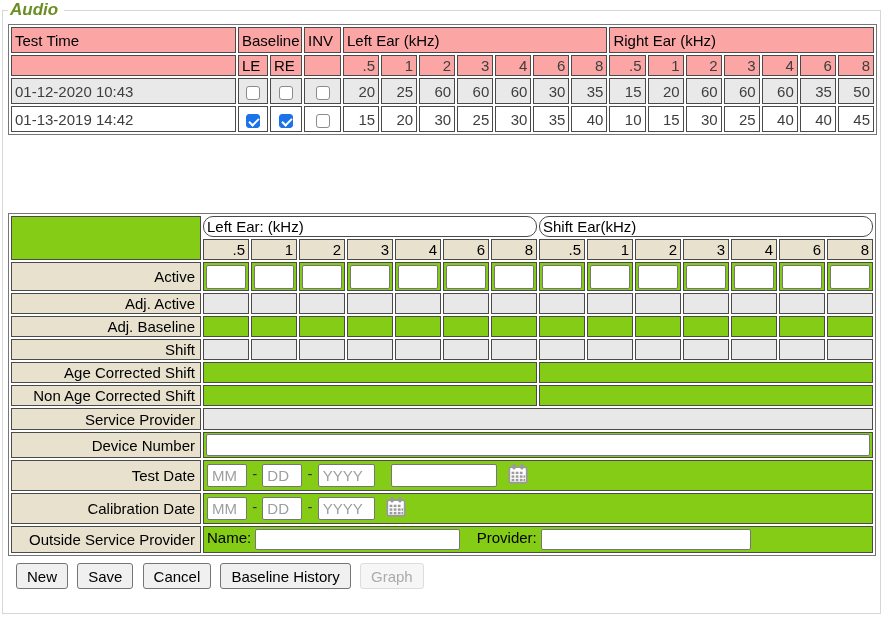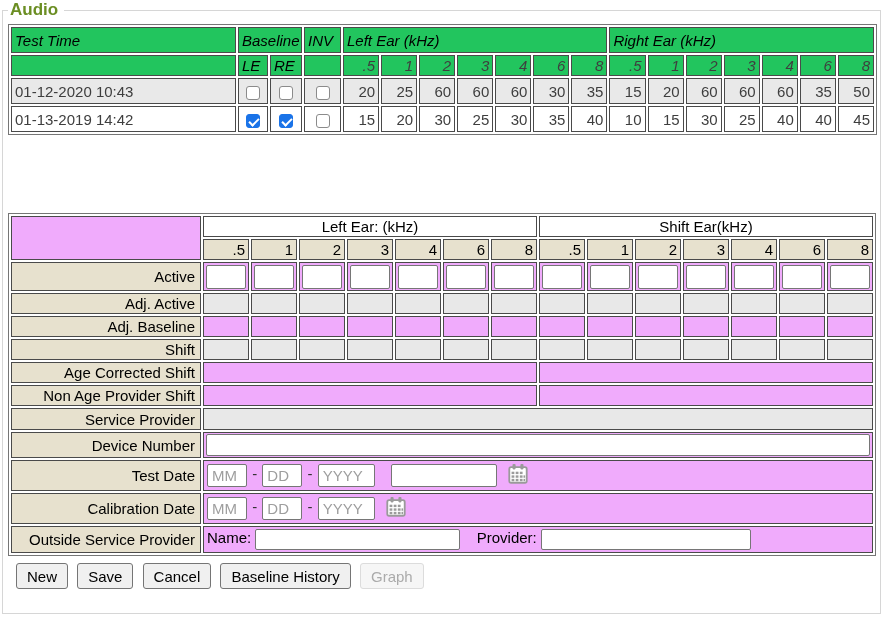--- a/index.html
+++ b/index.html
@@ -6,38 +6,38 @@
   html,body { margin:0; padding:0; background:#fff; }
   body {
     width:885px; height:617px; position:relative; overflow:hidden;
     font-family:"Liberation Sans", sans-serif; font-size:15px; color:#000;
   }
   fieldset.audio-fs {
     position:absolute; left:2px; top:0; width:879px; height:614px;
     border:1px solid #d6d6d6; margin:0; padding:2px 3px 6px 5px;
   }
   legend.audio-legend {
-    font-size:17px; font-weight:bold; color:#6b8e23; padding:0 6px 0 2px; margin-left:0px;
+    font-size:17px; font-weight:bold; color:#6b8e23; padding:0 6px 0 2px; margin-left:0px;font-style:italic;
   }
 
   
   table.grid {
     border-collapse:separate; border-spacing:2px;
     border:1px solid #767676; background:#fff; table-layout:fixed;
   }
   table.grid th, table.grid td {
     border:1px solid #4a4a4a; font-weight:normal; padding:1px 3px;
     overflow:hidden; white-space:nowrap;
   }
   .t-left  { text-align:left; }
   .num     { text-align:right; }
-  .blue    { background:#22c55e;font-style:italic; }
+  .blue    { background:#fca5a5; }
   .tan     { background:#e7e1ce; }
   .gray    { background:#e8e8e8; }
-  .white   { background:#f0abfc; }
+  .white   { background:#84cc16; }
 
   
   #history-table { width:869px; margin-top:2px; }
   #history-table th { height:19px;margin-left:20px; }
   #history-table td { height:26px; }
   tr.hist-row.even td { background:#e9e9e9; }
   tr.hist-row.odd  td { background:#ffffff; }
   tr.hist-row td.num, #history-table .num { color:#3e3e3e; }
   tr.hist-row td.test-time { color:#3e3e3e; text-align:left; }
   td.cb-cell { text-align:center; vertical-align:middle; }
@@ -50,21 +50,21 @@
   .cb.checked::after {
     content:""; position:absolute; left:4px; top:1px; width:4px; height:8px;
     border:solid #fff; border-width:0 2px 2px 0; transform:rotate(45deg);
   }
 
   
   #entry-table { width:868px; margin-top:78px; }
   #entry-table th.lbl {
     background:#e7e1ce; text-align:right; padding-right:5px; height:20px;
   }
-  #entry-table th.ear-head { background:#fff; text-align:center; height:17px; }
+  #entry-table th.ear-head { background:#fff; text-align:left; height:17px;border-radius:10px; }
   #entry-table th.tan { height:17px; }
   #entry-table td { height:20px; }
   #entry-table tr.tall td { height:29px; }
   #entry-table td.cell-input { padding:1px 2px; text-align:center; }
 
   input.tbx {
     font-family:"Liberation Sans", sans-serif; font-size:15px; color:#444;
     border:1px solid #767676; border-radius:2px; height:23px; padding:0 4px;
     vertical-align:middle; background:#fff;
   }
@@ -268,21 +268,21 @@
           <td class="gray"></td>
           <td class="gray"></td>
           <td class="gray"></td>
         </tr>
     <tr>
       <th class="lbl">Age Corrected Shift</th>
       <td class="white" colspan="7"></td>
       <td class="white" colspan="7"></td>
     </tr>
     <tr>
-      <th class="lbl">Non Age Provider Shift</th>
+      <th class="lbl">Non Age Corrected Shift</th>
       <td class="white" colspan="7"></td>
       <td class="white" colspan="7"></td>
     </tr>
     <tr>
       <th class="lbl">Service Provider</th>
       <td class="gray" colspan="14" style="height:22px"></td>
     </tr>
     <tr>
       <th class="lbl">Device Number</th>
       <td class="white" colspan="14" style="height:26px; padding:1px 2px;">

